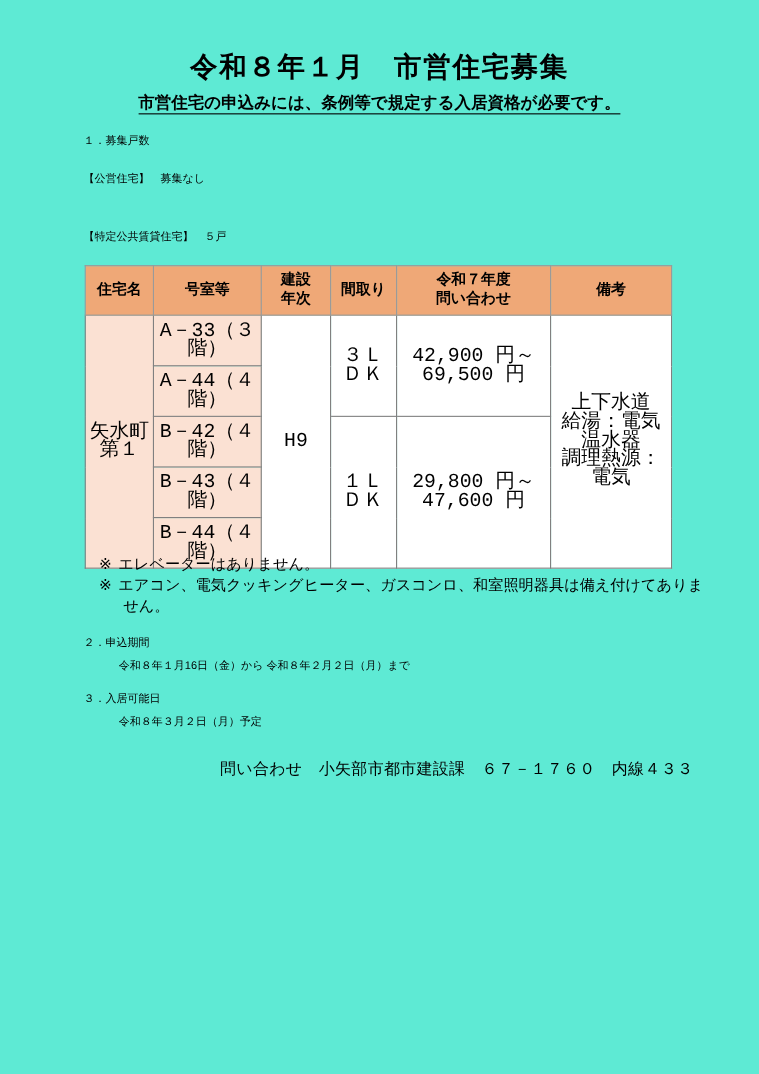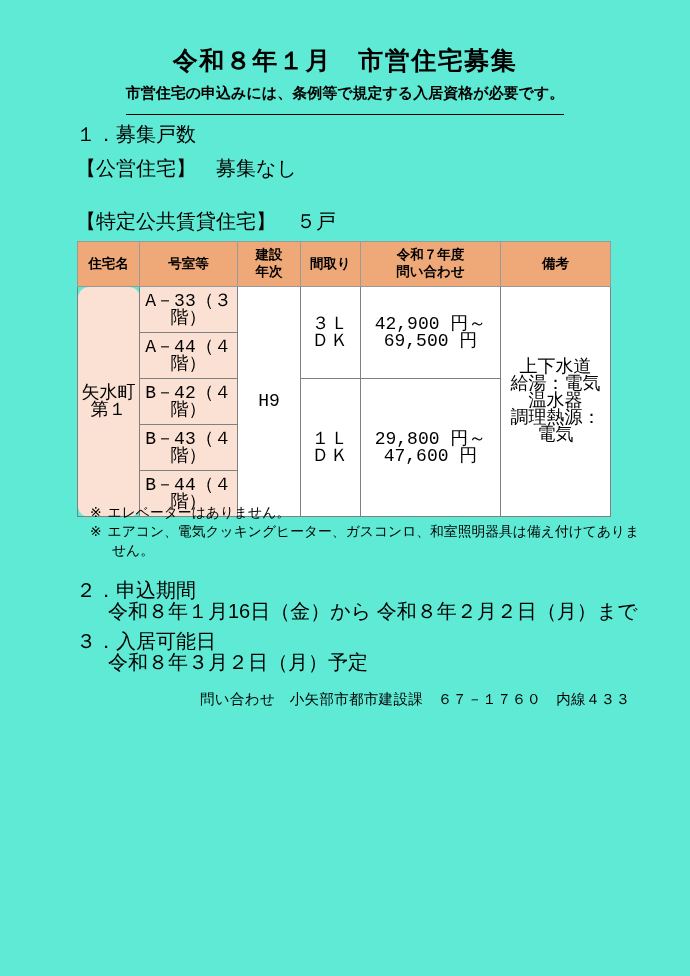--- a/index.html
+++ b/index.html
@@ -40,27 +40,27 @@
     top: 84px;
     left: 0;
     width: 690px;
     text-align: center;
     font-size: 15px;
     font-weight: bold;
     font-family: "Liberation Sans", "DejaVu Sans", sans-serif;
   }
   .subtitle span {
     border-bottom: 1.5px solid #000;
-    padding-bottom: 13px;
+    padding-bottom: 1px;
   }
 
   
   .sec {
     position: absolute;
-    font-size: 20px;
+    font-size: 10px;
     font-family: "Liberation Sans", "DejaVu Sans", sans-serif;
     white-space: pre;
   }
   .sec-1      { top: 121px;  left: 76px; }
   .kouei      { top: 155px;  left: 76px; }
   .tokutei    { top: 208px;  left: 76px; }
   .sec-2      { top: 577px;  left: 76px; }
   .sec-2-body { top: 598px;  left: 108px; }
   .sec-3      { top: 628px;  left: 76px; }
   .sec-3-body { top: 649px;  left: 108px; text-align: center; }
@@ -113,21 +113,20 @@
     height: 40px;
     border-color: #9a9a9a;
   }
   td.name-col,
   td.room-col {
     background: #FBE1D3;
   }
   td.name-col {
     font-weight: bold;
     font-size: 13.5px;
-    border-radius: 11px;
   }
   td.room-col {
     height: 41px;
     font-size: 13.5px;
   }
   td.built-col,
   td.layout-col,
   td.amount-col,
   td.remark-col {
     background: #ffffff;

